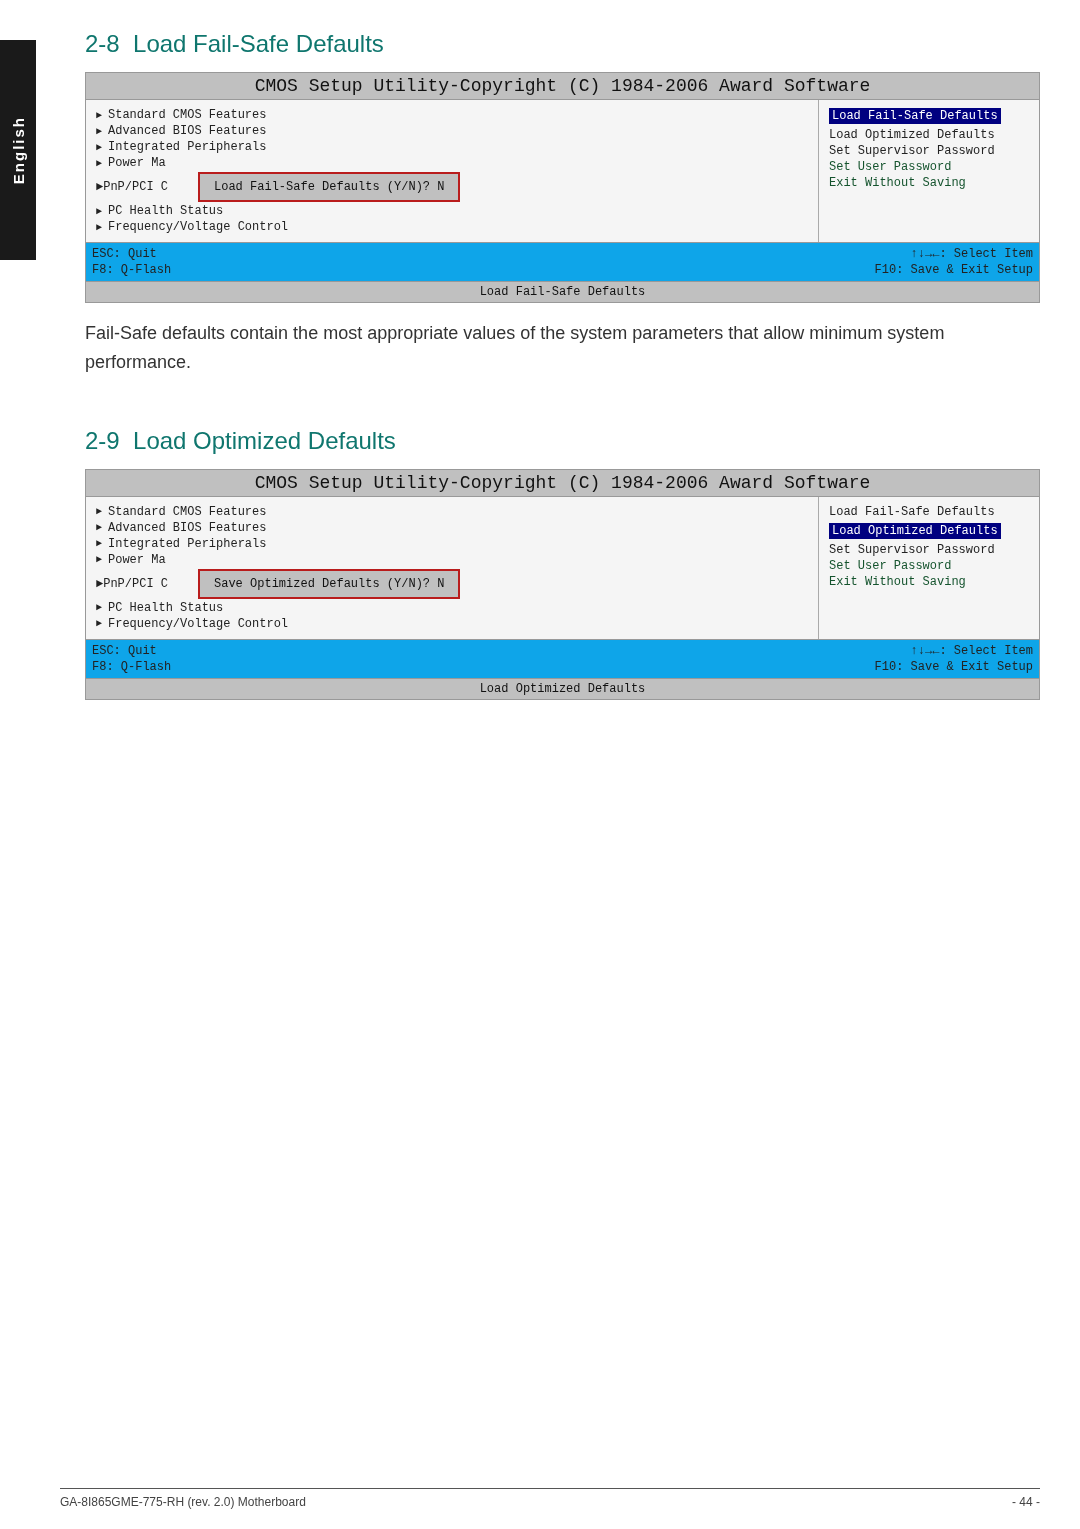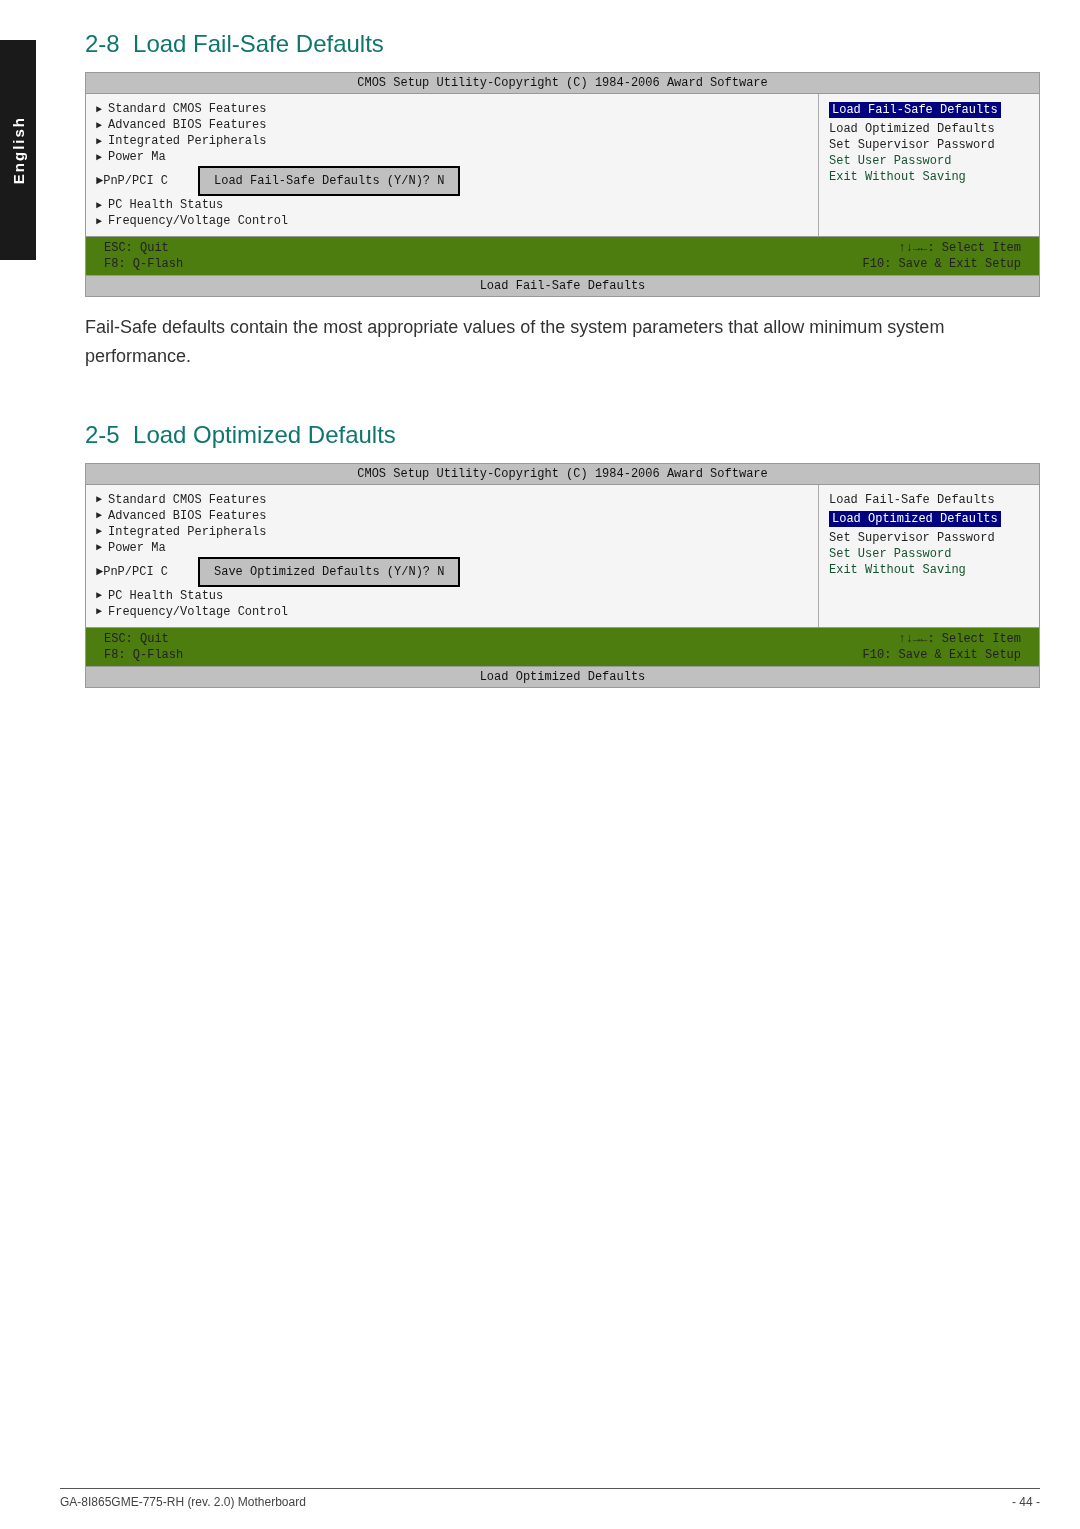--- a/index.html
+++ b/index.html
@@ -52,21 +52,21 @@
       border: 1px solid #999;
       background: #f5f5f5;
       margin-bottom: 16px;
       font-size: 12px;
       font-family: 'Courier New', monospace;
     }
     .bios-title-bar {
       background: #c0c0c0;
       text-align: center;
       padding: 3px 0;
-      font-size: 12px;
+      font-size: 18px;
       border-bottom: 1px solid #999;
       color: #111;
     }
     .bios-body {
       display: flex;
       padding: 0;
     }
     .bios-left {
       flex: 1;
       padding: 6px 10px;
@@ -93,31 +93,31 @@
       color: #222;
     }
     .bios-right-item.highlighted {
       background: #000080;
       color: #fff;
       padding: 1px 3px;
       display: inline-block;
     }
     .bios-dialog-box {
       background: #c0c0c0;
-      border: 2px solid #000000;
+      border: 2px solid #b91c1c;
       padding: 6px 14px;
       font-size: 12px;
       color: #111;
       display: inline-block;
       margin-left: 30px;
     }
     .bios-footer {
       border-top: 1px solid #999;
-      background: #4d7c0f;
-      padding: 4px 18px;
+      background: #0ea5e9;
+      padding: 4px 6px;
       display: flex;
       justify-content: space-between;
       font-size: 12px;
       color: #222;
     }
     .bios-footer-row {
       display: flex;
       flex-direction: column;
       gap: 2px;
     }
@@ -229,21 +229,21 @@
         </div>
       </div>
       <div class="bios-status-bar">Load Fail-Safe Defaults</div>
     </div>
 
     <p class="description-text">Fail-Safe defaults contain the most appropriate values of the system parameters that allow minimum system performance.</p>
   </div>
 
   <div class="section-gap">
     <h2 class="section-heading">
-      <span>2-5</span>&nbsp;&nbsp;<span>Load Optimized Defaults</span>
+      <span>2-9</span>&nbsp;&nbsp;<span>Load Optimized Defaults</span>
     </h2>
 
     <div class="bios-box">
       <div class="bios-title-bar">CMOS Setup Utility-Copyright (C) 1984-2006 Award Software</div>
       <div class="bios-body">
         <div class="bios-left">
           <div class="bios-menu-item">
             <span class="arrow">►</span>
             <span>Standard CMOS Features</span>
           </div>

